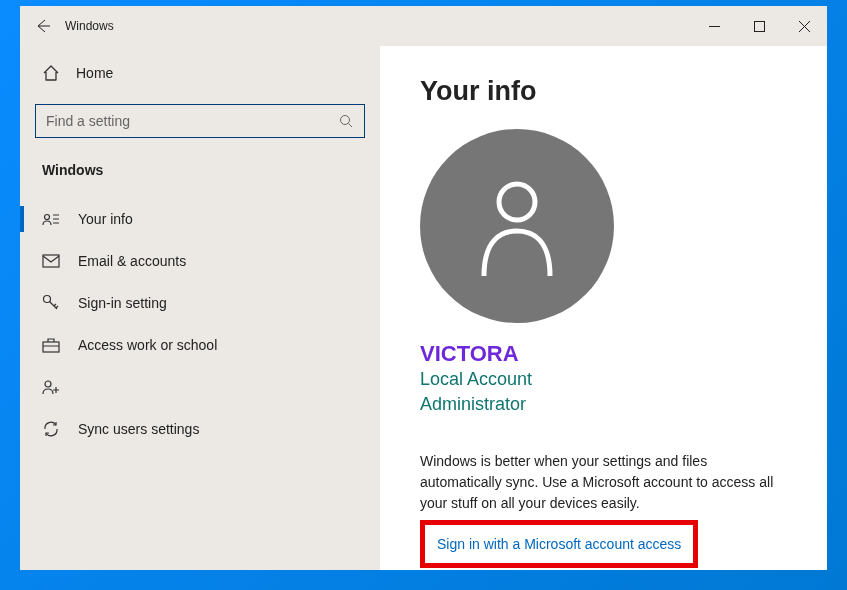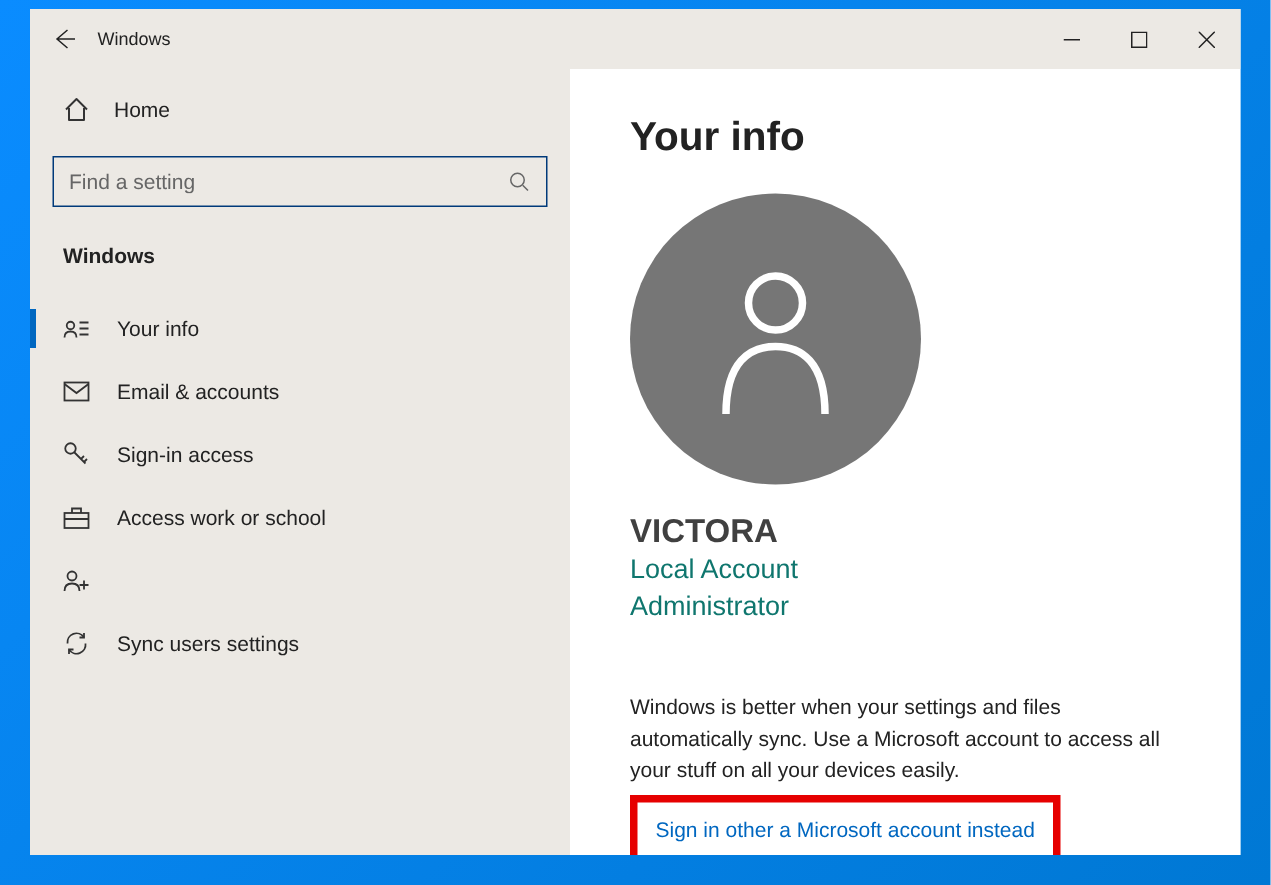--- a/index.html
+++ b/index.html
@@ -17,23 +17,23 @@
   .search-box { border: 1px solid #003a7a; height: 34px; display: flex; align-items: center; padding: 0 10px; margin-bottom: 20px; }
   .search-input { border: none; outline: none; background: transparent; flex: 1; font-size: 14px; color: #a21caf; }
   .search-input::placeholder { color: #666; }
   .category { font-size: 14px; font-weight: 600; color: #222; padding: 4px 7px 20px 7px; }
   .nav-item { display: flex; align-items: center; gap: 18px; padding: 12px 7px; font-size: 14px; color: #222; position: relative; }
   .nav-item.active::before { content: ""; position: absolute; left: -15px; top: 8px; bottom: 8px; width: 4px; background: #0067c0; }
   .nav-icon { width: 18px; height: 18px; display: flex; align-items: center; justify-content: center; color: #333; }
   .main { flex: 1; background: #fff; padding: 30px 40px; overflow: hidden; }
   .page-title { font-size: 27px; font-weight: 600; color: #222; margin-bottom: 22px; }
   .avatar { width: 194px; height: 194px; border-radius: 50%; background: #767676; display: flex; align-items: center; justify-content: center; margin-bottom: 18px; }
-  .username { font-size: 22px; font-weight: 700; color: #404040; }
+  .username { font-size: 22px; font-weight: 700; color: #6d28d9; }
   .subline { font-size: 18px; color: #0f766e; line-height: 1.4; }
-  .desc { font-size: 14px; color: #222; margin-top: 44px; line-height: 1.5; max-width: 430px; }
+  .desc { font-size: 14px; color: #222; margin-top: 34px; line-height: 1.5; max-width: 430px; }
   .highlight-box { border: 5px solid #e60000; display: inline-block; padding: 10px 12px; margin-top: 6px; }
   .link { color: #0067c0; font-size: 14px; cursor: pointer; }
   svg { display: block; }
 </style>
 </head>
 <body>
 
 <div class="window">
   <div class="titlebar">
     <div class="back-btn">
@@ -104,21 +104,21 @@
         <span>Email &amp; accounts</span>
       </div>
 
       <div class="nav-item">
         <span class="nav-icon">
           <svg width="18" height="18" viewBox="0 0 18 18">
               <circle cx="5" cy="5" r="3.5" stroke="#333" stroke-width="1.2" fill="none"></circle>
               <path d="M7.5 7.5 L15 15 M12 12 L14 10 M14 14 L16 12" stroke="#333" stroke-width="1.2" fill="none"></path>
             </svg>
         </span>
-        <span>Sign-in access</span>
+        <span>Sign-in setting</span>
       </div>
 
       <div class="nav-item">
         <span class="nav-icon">
           <svg width="18" height="16" viewBox="0 0 18 16">
               <rect x="1" y="5" width="16" height="10" stroke="#333" stroke-width="1.2" fill="none"></rect>
               <path d="M6 5 L6 2 L12 2 L12 5 M1 9 L17 9" stroke="#333" stroke-width="1.2" fill="none"></path>
             </svg>
         </span>
         <span>Access work or school</span>
@@ -155,17 +155,17 @@
         </svg>
       </div>
 
       <div class="username">VICTORA</div>
       <div class="subline">Local Account</div>
       <div class="subline">Administrator</div>
 
       <div class="desc">Windows is better when your settings and files automatically sync. Use a Microsoft account to access all your stuff on all your devices easily.</div>
 
       <div class="highlight-box">
-        <span class="link">Sign in other a Microsoft account instead</span>
+        <span class="link">Sign in with a Microsoft account access</span>
       </div>
     </div>
   </div>
 </div>
 
 </body></html>

